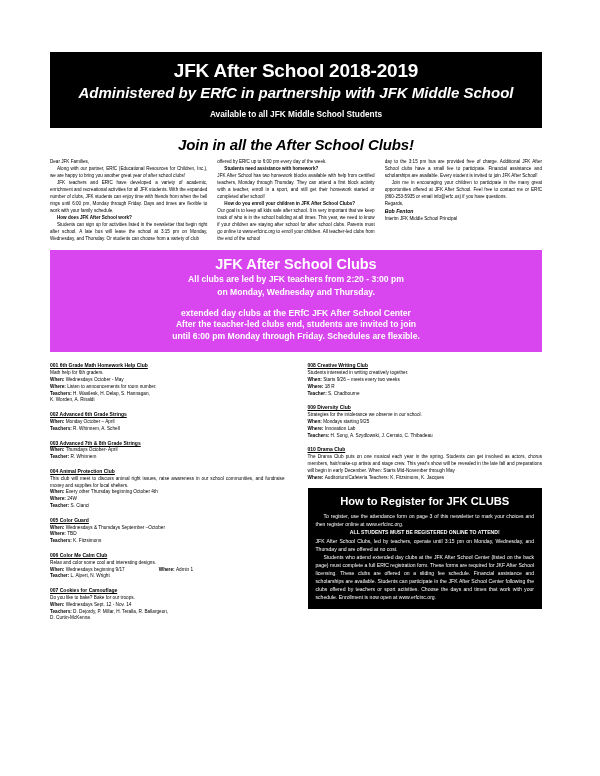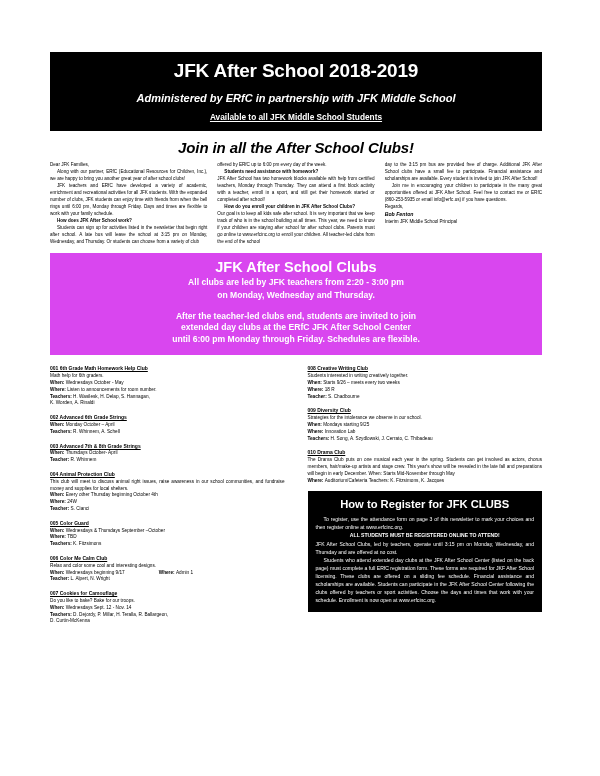--- a/index.html
+++ b/index.html
@@ -32,30 +32,29 @@
     text-align: center;
     padding: 8px 6px 9px 6px;
   }
   .masthead-title {
     font-size: 19px;
     font-weight: bold;
     line-height: 1.15;
     letter-spacing: -0.2px;
   }
   .masthead-sub {
-    font-size: 11px;
+    font-size: 15px;
     font-style: italic;
     font-weight: bold;
-    margin-top: 10px;
+    margin-top: 2px;
   }
   .masthead-avail {
     font-size: 8.3px;
     font-weight: bold;
     margin-top: 8px;
-    text-decoration: underline;
   }
 
   
   .join-heading {
     text-align: center;
     font-size: 15px;
     font-weight: bold;
     font-style: italic;
     margin: 8px 0 6px 0;
     letter-spacing: -0.1px;
@@ -210,22 +209,22 @@
         <p>Interim JFK Middle School Principal</p>
       </div>
 
     </div>
 
     <div class="clubs-banner">
       <div class="clubs-banner-title">JFK After School Clubs</div>
       <div class="clubs-banner-line">All clubs are led by JFK teachers from 2:20 - 3:00 pm</div>
       <div class="clubs-banner-line">on Monday, Wednesday and Thursday.</div>
       <div class="clubs-banner-block2">
+        <div>extended day clubs at the ERfC JFK After School Center</div>
         <div>After the teacher-led clubs end, students are invited to join</div>
-        <div>extended day clubs at the ERfC JFK After School Center</div>
         <div>until 6:00 pm Monday through Friday. Schedules are flexible.</div>
       </div>
     </div>
 
     <div class="clubs-wrap">
       <div class="clubs-col" id="clubs-left">
           <div class="club">
             <div class="club-title">001 6th Grade Math Homework Help Club</div>
             <div class="club-desc">Math help for 6th graders.</div>
             <div class="club-line"><b>When: </b><span>Wednesdays October - May</span></div>

